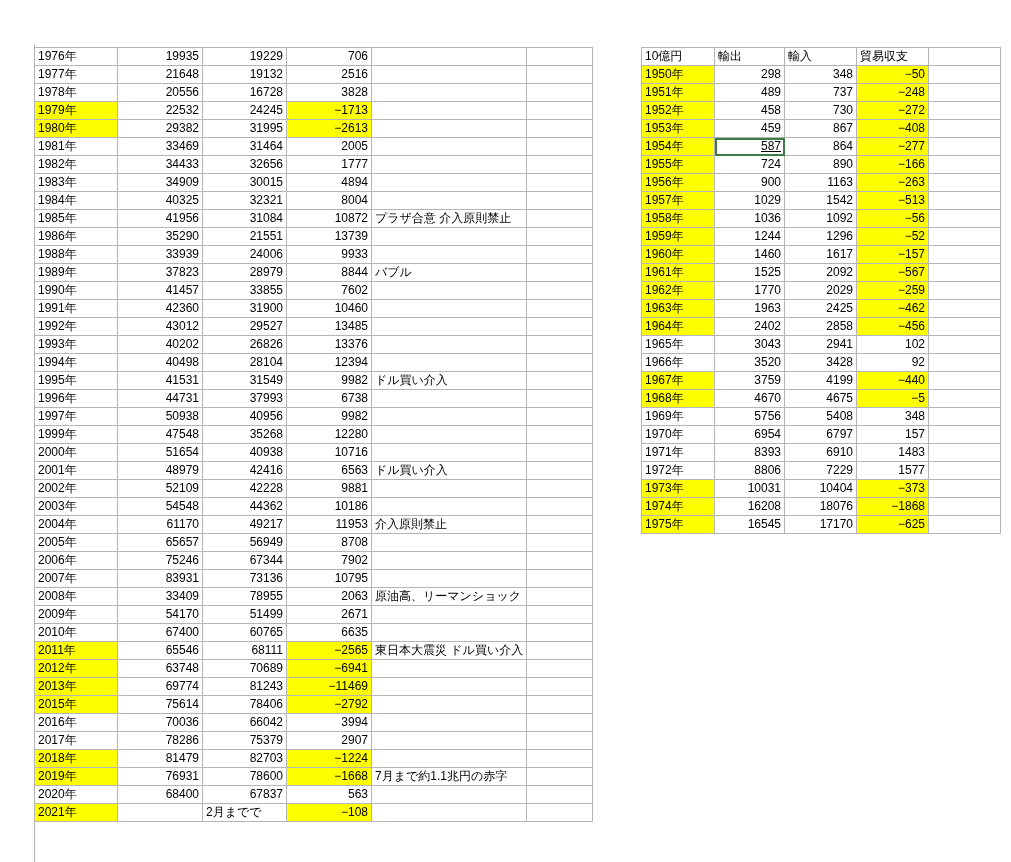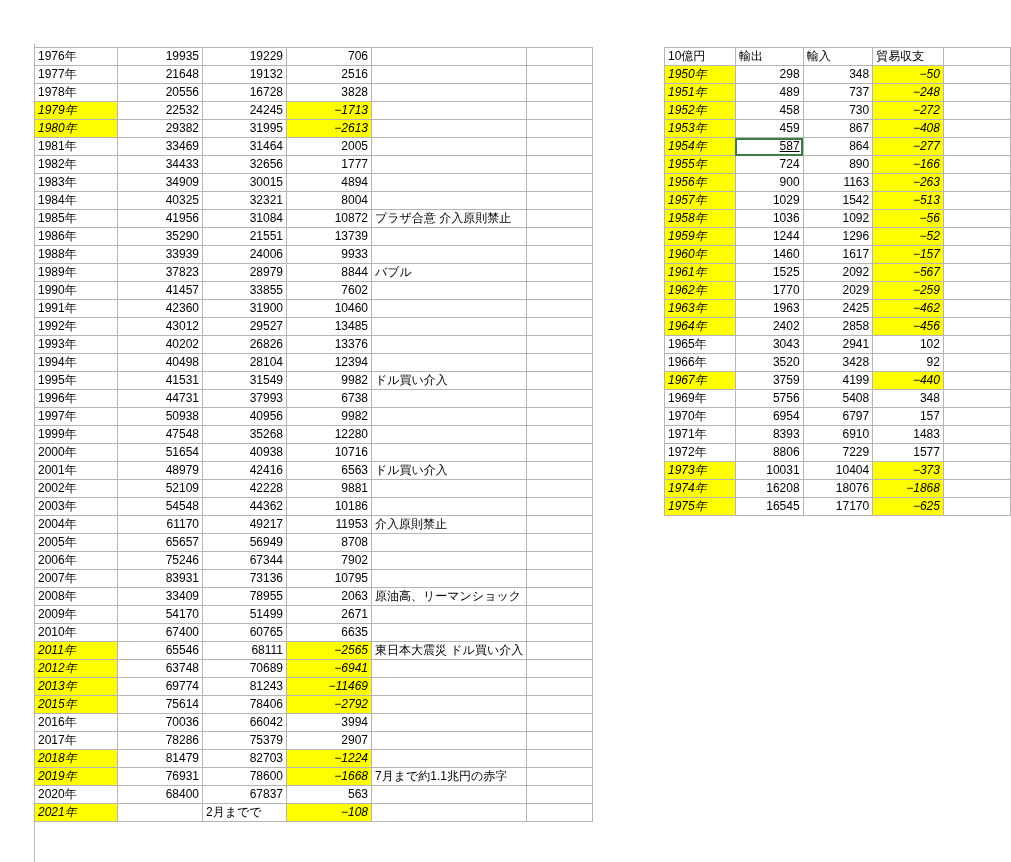--- a/index.html
+++ b/index.html
@@ -34,32 +34,32 @@
     line-height: 17px;
     padding: 0 3px;
     font-size: 12px;
     white-space: nowrap;
     overflow: hidden;
     box-sizing: border-box;
     background: #ffffff;
   }
   .num { text-align: right; }
   .txt { text-align: left; }
-  .hl  { background: #ffff00 !important; font-style: italic; }
+  .hl  { background: #ffff00 !important; }
   .sel { outline: 2px solid #3d7a47; outline-offset: -2px; text-decoration: underline; }
 
   
   #left-block {
     position: absolute;
     left: 34px;
     top: 3px;
   }
   #right-block {
     position: absolute;
-    left: 664px;
+    left: 641px;
     top: 3px;
   }
   
   .edge-col {
     position: absolute;
     border-right: 1px solid #b5b5b5;
     top: 0;
     height: 862px;
   }
 </style>
@@ -563,20 +563,27 @@
           <td></td>
         </tr>
         <tr>
           <td class="txt hl">1967年</td>
           <td class="num">3759</td>
           <td class="num">4199</td>
           <td class="num hl">−440</td>
           <td></td>
         </tr>
         <tr>
+          <td class="txt hl">1968年</td>
+          <td class="num">4670</td>
+          <td class="num">4675</td>
+          <td class="num hl">−5</td>
+          <td></td>
+        </tr>
+        <tr>
           <td class="txt">1969年</td>
           <td class="num">5756</td>
           <td class="num">5408</td>
           <td class="num">348</td>
           <td></td>
         </tr>
         <tr>
           <td class="txt">1970年</td>
           <td class="num">6954</td>
           <td class="num">6797</td>

